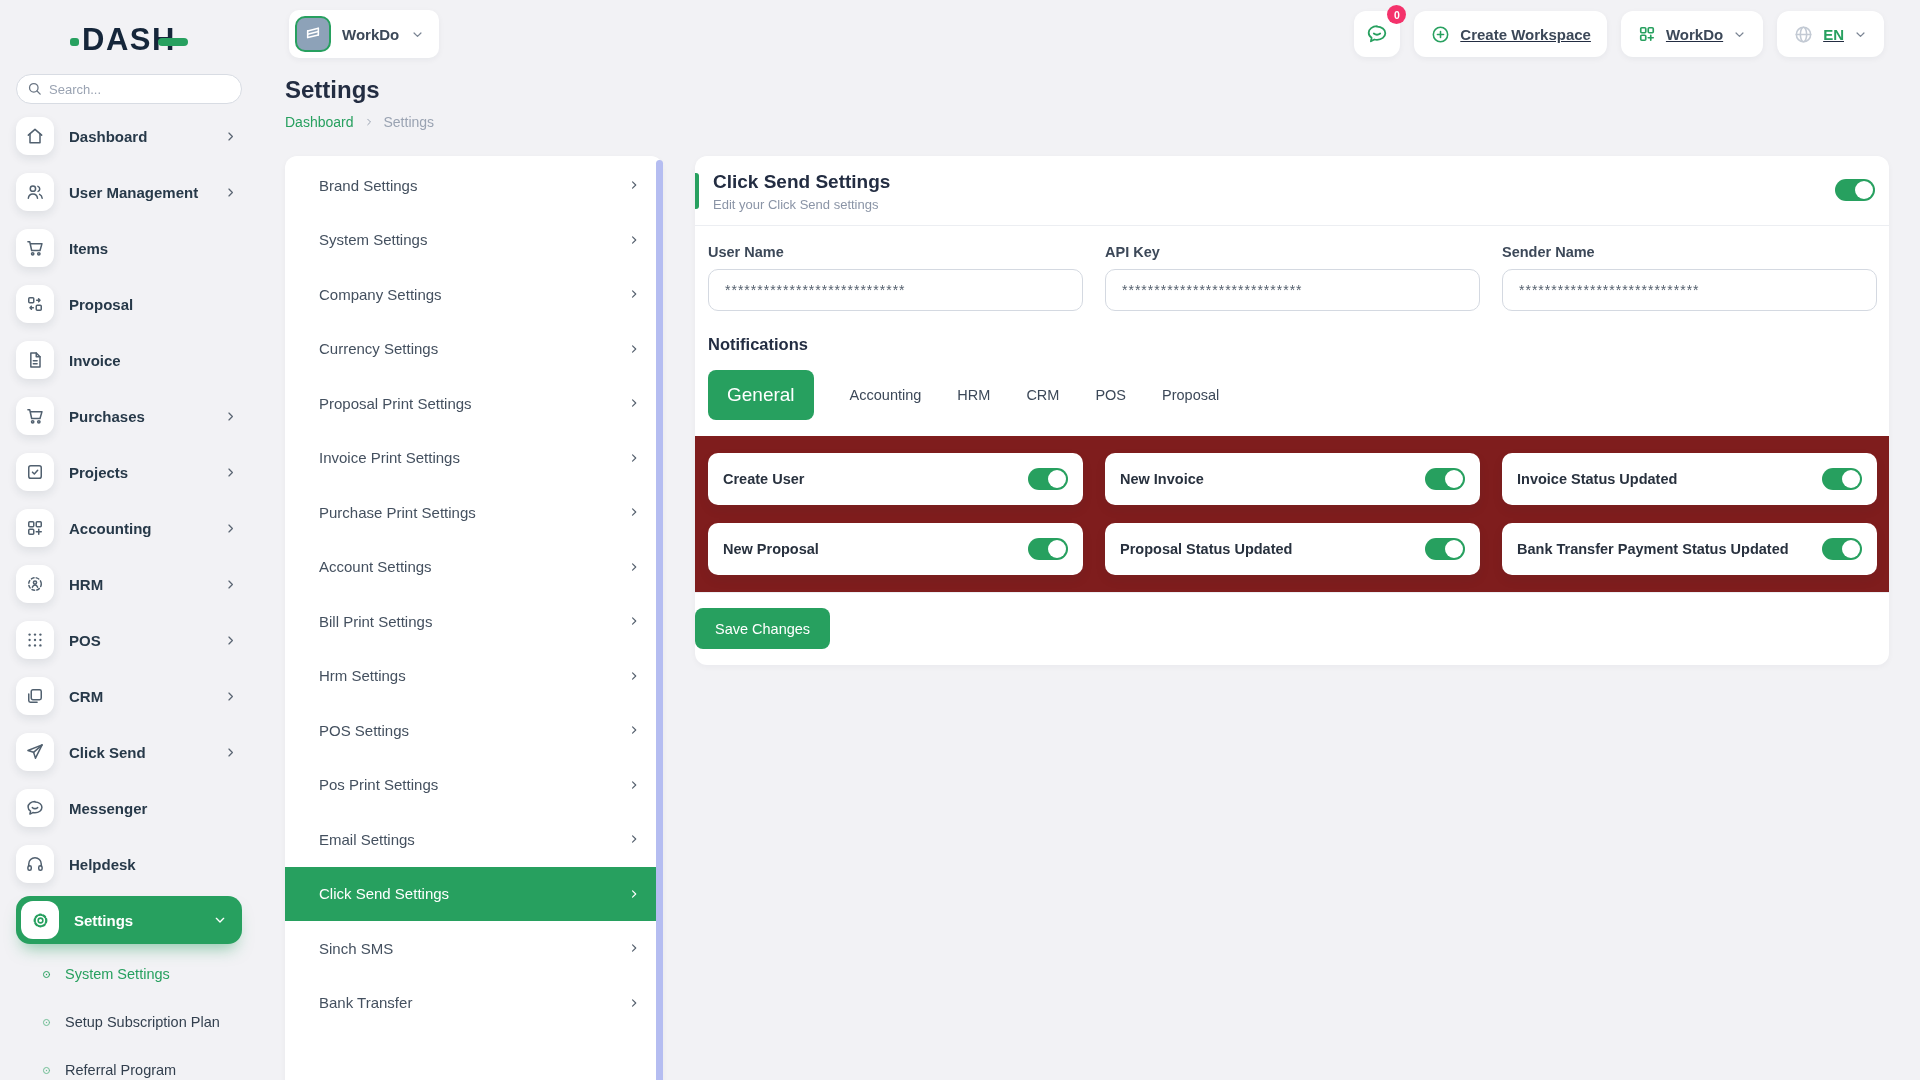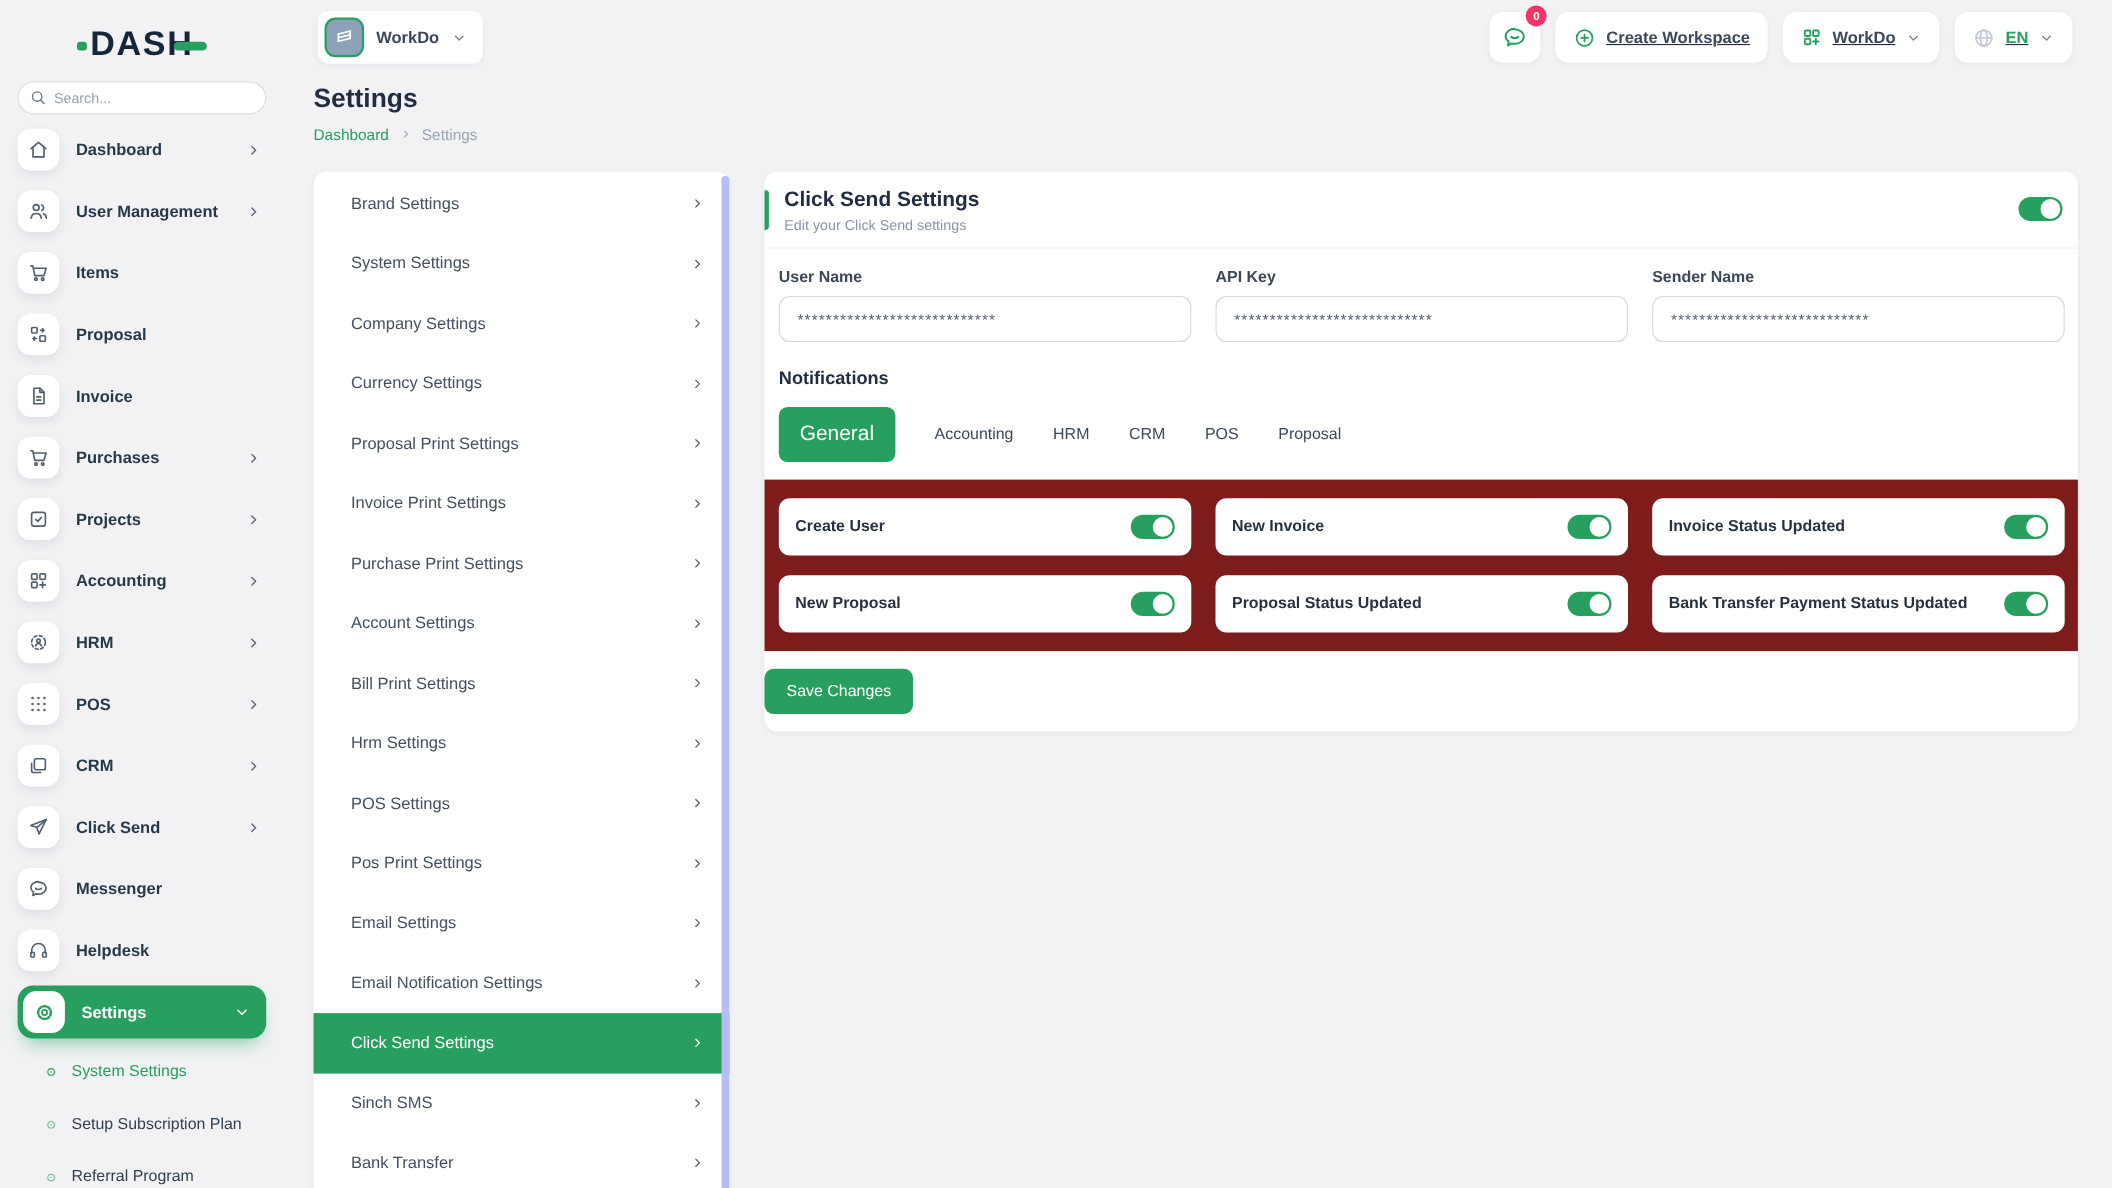--- a/index.html
+++ b/index.html
@@ -564,28 +564,20 @@
                 </span>
               </div>
               <div class="sm-item">
                 <span class="sm-label">Email Settings</span>
                 <span class="sm-chev">
                   <svg class="ic" width="14" height="14" viewBox="0 0 24 24" fill="none" stroke="currentColor" stroke-width="2" stroke-linecap="round" stroke-linejoin="round">
                     <path d="M9.5 6.5l5.5 5.5-5.5 5.5"></path>
                   </svg>
                 </span>
               </div>
-              <div class="sm-item">
-                <span class="sm-label">Email Notification Settings</span>
-                <span class="sm-chev">
-                  <svg class="ic" width="14" height="14" viewBox="0 0 24 24" fill="none" stroke="currentColor" stroke-width="2" stroke-linecap="round" stroke-linejoin="round">
-                    <path d="M9.5 6.5l5.5 5.5-5.5 5.5"></path>
-                  </svg>
-                </span>
-              </div>
               <div class="sm-item active">
                 <span class="sm-label">Click Send Settings</span>
                 <span class="sm-chev">
                   <svg class="ic" width="14" height="14" viewBox="0 0 24 24" fill="none" stroke="currentColor" stroke-width="2" stroke-linecap="round" stroke-linejoin="round">
                     <path d="M9.5 6.5l5.5 5.5-5.5 5.5"></path>
                   </svg>
                 </span>
               </div>
               <div class="sm-item">
                 <span class="sm-label">Sinch SMS</span>

